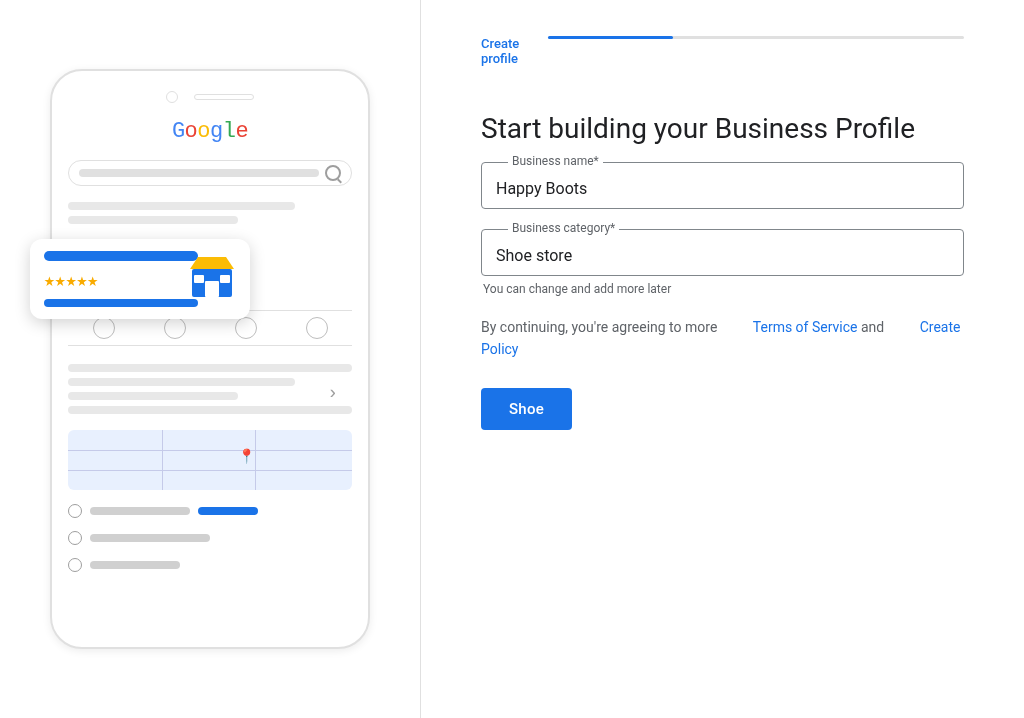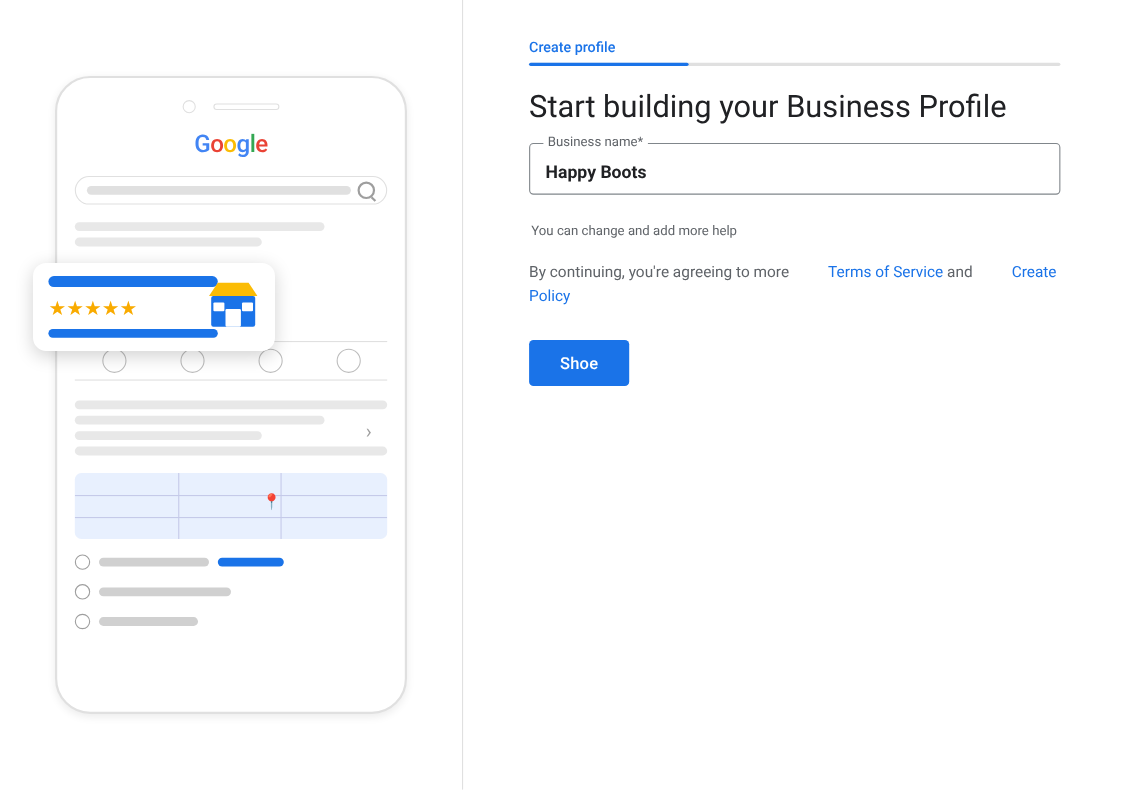--- a/index.html
+++ b/index.html
@@ -30,20 +30,21 @@
       height: 580px;
       border: 2px solid #e0e0e0;
       border-radius: 32px;
       background: #fff;
       position: relative;
       padding: 20px 16px;
       display: flex;
       flex-direction: column;
       gap: 8px;
       box-shadow: 0 2px 8px rgba(0,0,0,0.08);
+      font-family: Liberation Mono, monospace;
     }
     .phone-top-bar {
       display: flex;
       justify-content: center;
       align-items: center;
       margin-bottom: 8px;
     }
     .phone-camera {
       width: 12px;
       height: 12px;
@@ -234,22 +235,22 @@
       height: 100%;
       padding: 36px 60px 36px 60px;
       display: flex;
       flex-direction: column;
       border-left: 1px solid #e0e0e0;
       overflow-y: auto;
     }
 
     .step-indicator {
       display: flex;
-      flex-direction: column;
-      margin-bottom: 20px;
+      flex-direction: row;
+      margin-bottom: 40px;
     }
     .step-label {
       font-size: 13px;
       color: #1a73e8;
       font-weight: 500;
       margin-bottom: 6px;
     }
     .step-bar-track {
       width: 100%;
       height: 3px;
@@ -285,36 +286,35 @@
     .field-container {
       border: 1.5px solid #80868b;
       border-radius: 4px;
       position: relative;
       padding: 16px 14px 10px 14px;
       background: #fff;
     }
     .field-label {
       position: absolute;
       top: -9px;
-      left: 12px;
+      left: 26px;
       background: #fff;
       padding: 0 4px;
       font-size: 12px;
       color: #5f6368;
       text-align: right;
     }
     .field-value {
       font-size: 16px;
       color: #202124;
       border: none;
       outline: none;
       width: 100%;
       background: transparent;
       font-family: inherit;
-      font-weight: bold;
     }
 
     .field-hint {
       font-size: 12px;
       color: #5f6368;
       margin-top: 6px;
       margin-left: 2px;
     }
 
     .tos-text {
@@ -445,21 +445,25 @@
 
 
   <div class="form-group">
     <div class="field-container">
       <span class="field-label">Business name*</span>
       <input class="field-value" type="text" value="Happy Boots" style="">
     </div>
   </div>
 
   <div class="form-group">
-    <p class="field-hint">You can change and add more help</p>
+    <div class="field-container">
+      <span class="field-label">Business category*</span>
+      <input class="field-value" type="text" value="Shoe store" style="">
+    </div>
+    <p class="field-hint">You can change and add more later</p>
   </div>
 
   <p class="tos-text">
     <span>By continuing, you're agreeing to more </span><a href="#" class="tos-link">Terms of Service</a><span> and </span><a href="#" class="tos-link">Create Policy</a>
   </p>
 
   <div>
     <button class="next-button">Shoe</button>
   </div>
 

